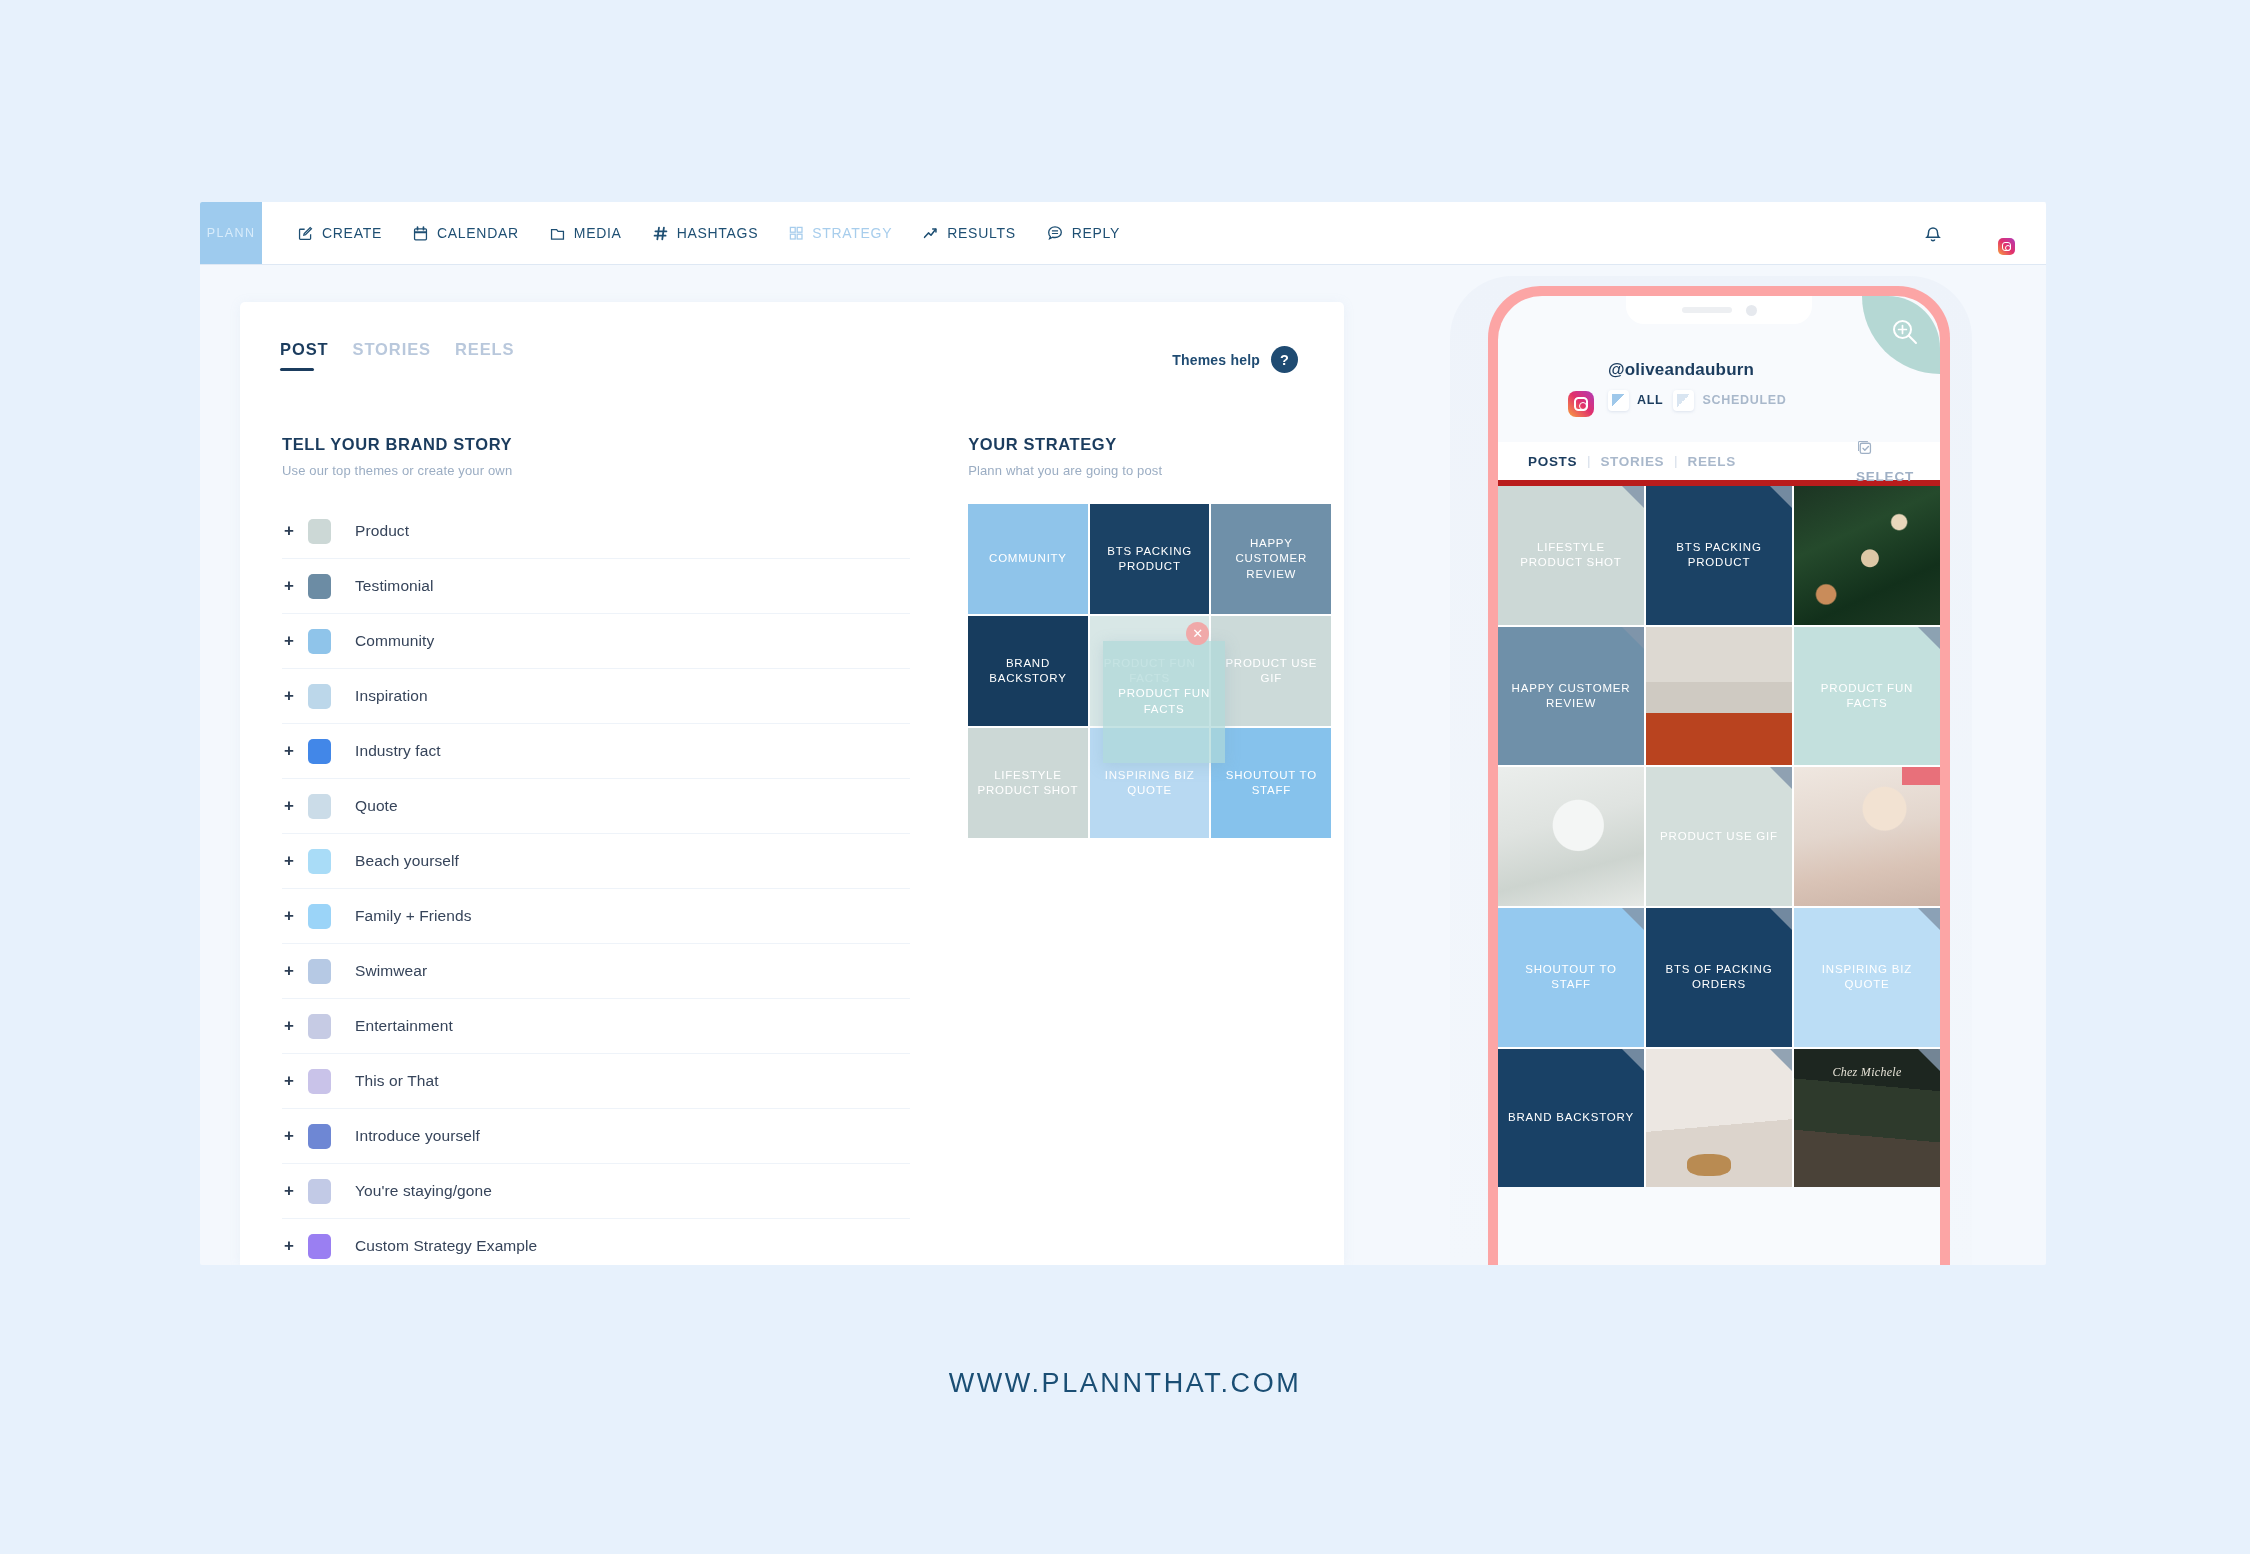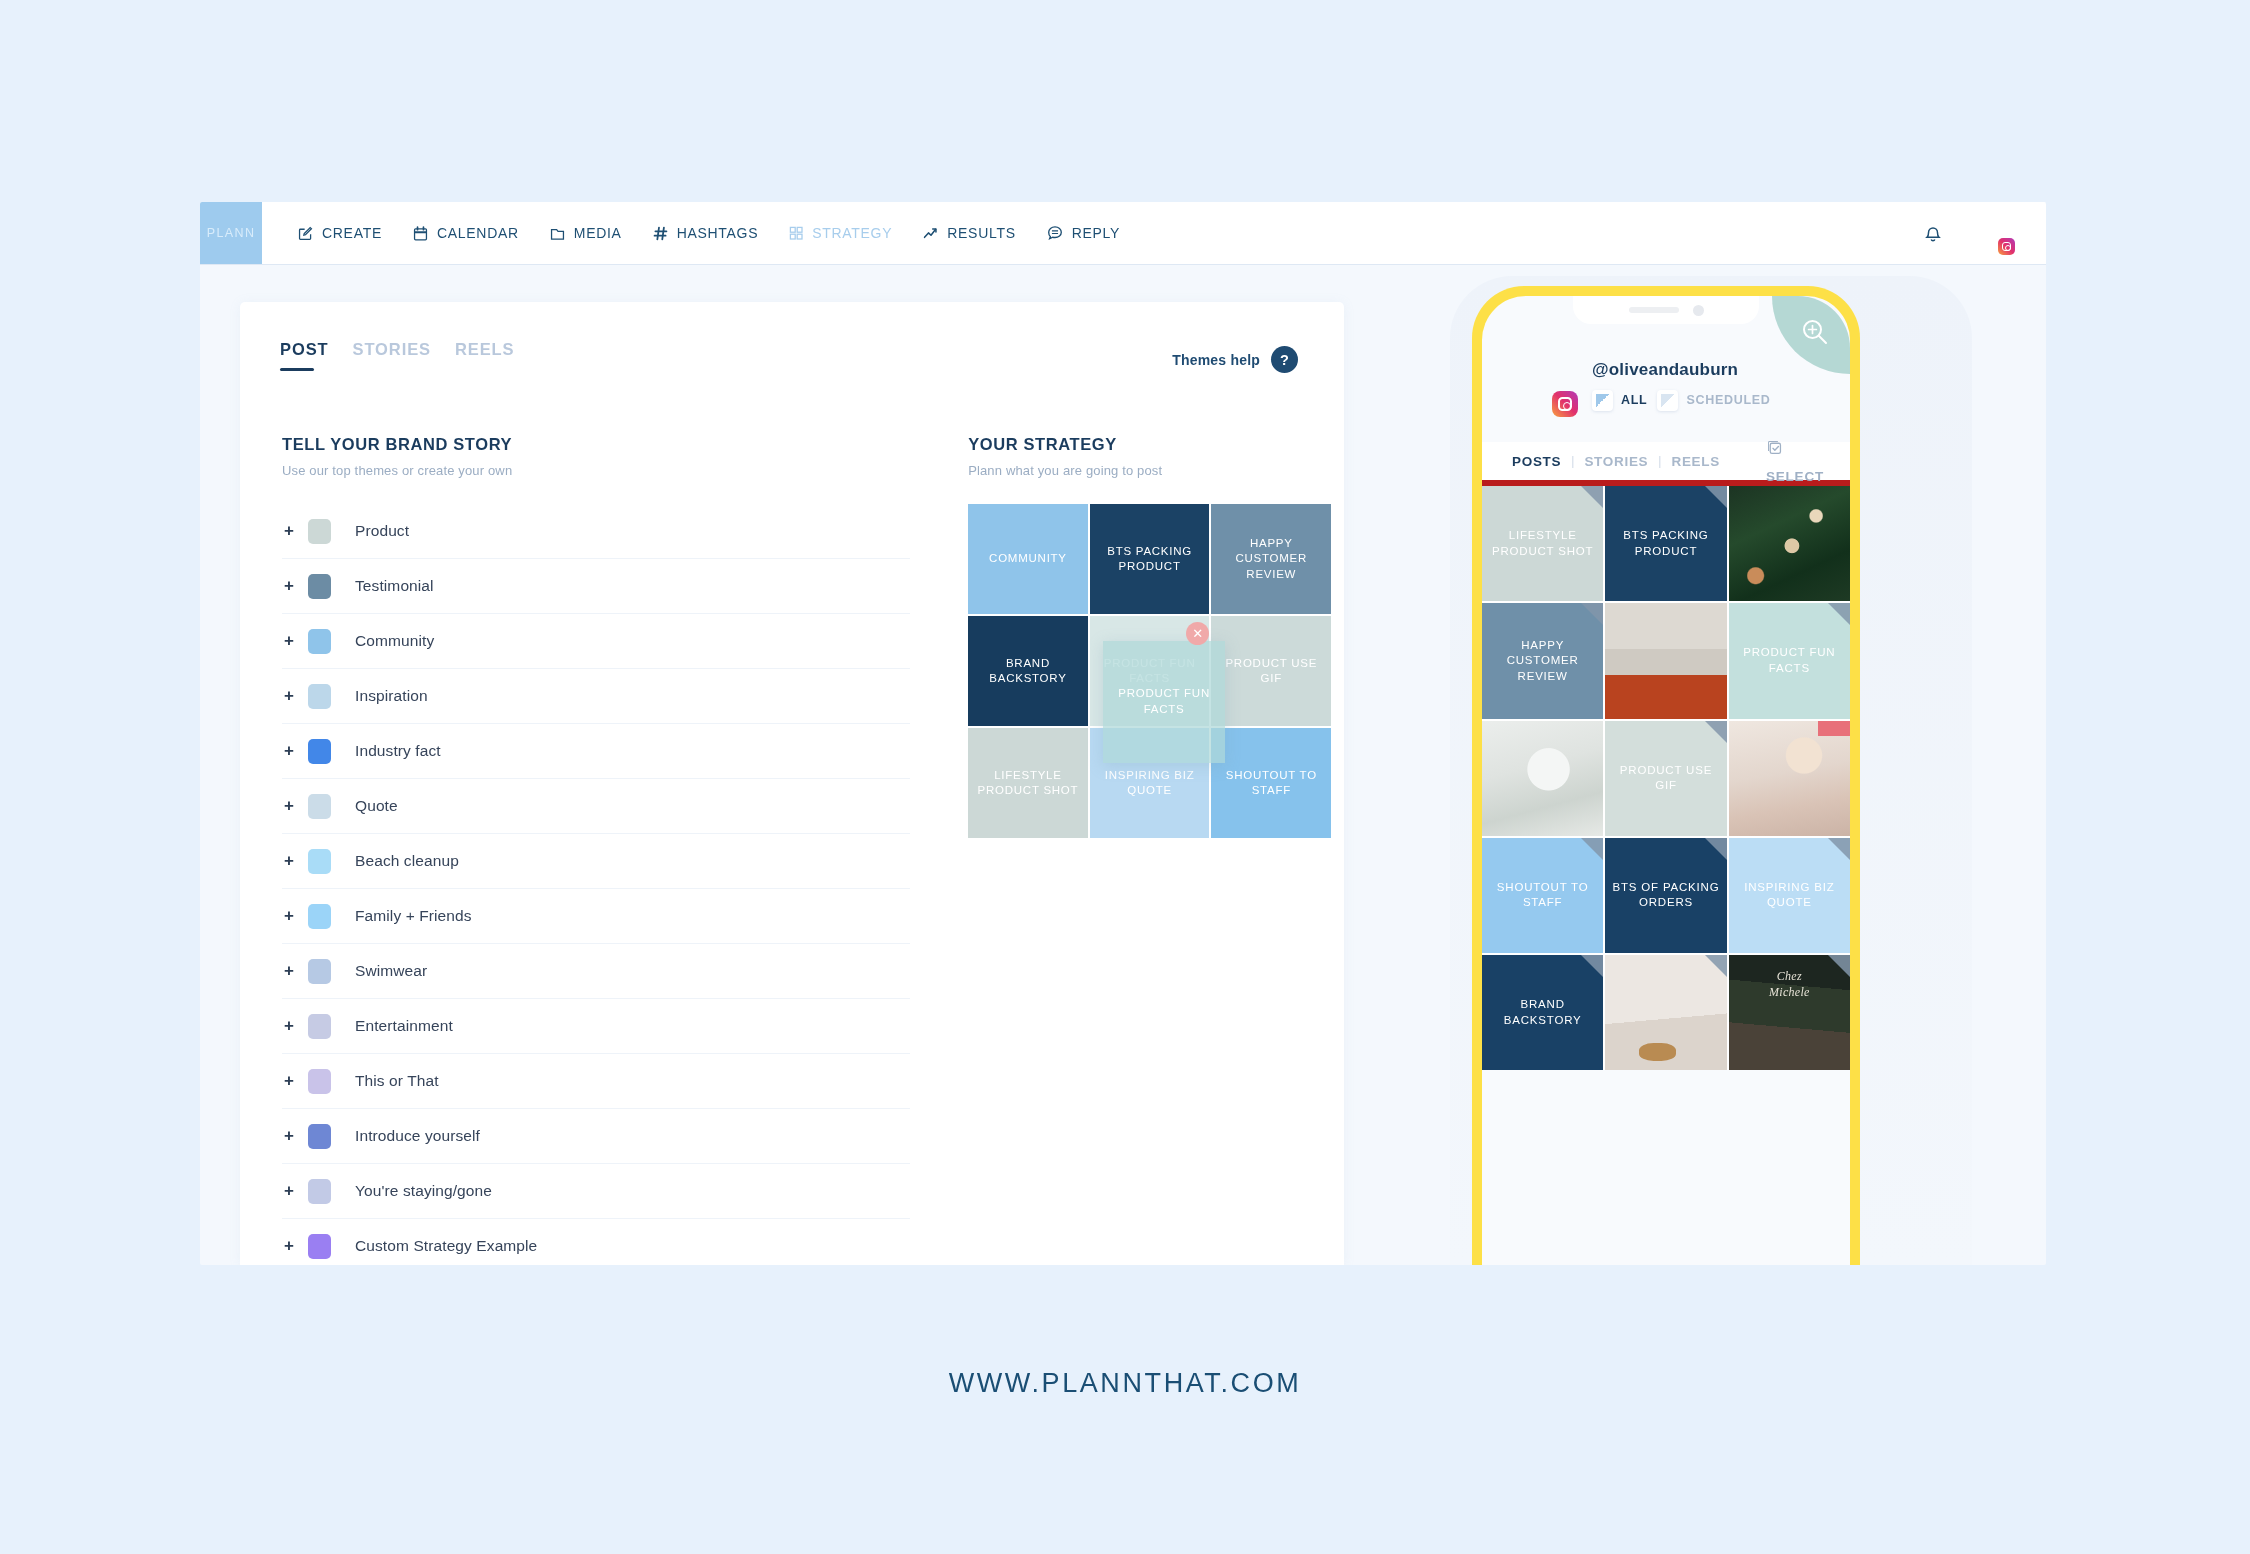--- a/index.html
+++ b/index.html
@@ -165,22 +165,22 @@
   
   .phone-area {
     position: absolute; left: 1190px; top: 0; width: 656px; height: 1001px;
   }
   .phone-shadow {
     position: absolute; left: 60px; top: 12px; width: 522px; height: 989px;
     background: linear-gradient(180deg,#eef3fa 0%, #f3f7fc 100%);
     border-radius: 62px 62px 0 0;
   }
   .phone {
-    position: absolute; left: 82px; top: 22px; width: 388px; height: 979px;
-    background: #fde047;
+    position: absolute; left: 98px; top: 22px; width: 462px; height: 979px;
+    background: #fca5a5;
     border-radius: 52px 52px 0 0;
     overflow: hidden;
   }
   .phone-inner {
     position: absolute; inset: 10px 10px 0 10px;
     background: #f8fafd;
     border-radius: 44px 44px 0 0;
     overflow: hidden;
   }
   .notch {
@@ -460,21 +460,21 @@
                 <span class="theme-label">Industry fact</span>
               </div>
               <div class="theme-row">
                 <span class="theme-plus">+</span>
                 <span class="theme-swatch" style="background:#cbdce8"></span>
                 <span class="theme-label">Quote</span>
               </div>
               <div class="theme-row">
                 <span class="theme-plus">+</span>
                 <span class="theme-swatch" style="background:#a9dcf7"></span>
-                <span class="theme-label">Beach cleanup</span>
+                <span class="theme-label">Beach yourself</span>
               </div>
               <div class="theme-row">
                 <span class="theme-plus">+</span>
                 <span class="theme-swatch" style="background:#9bd4f8"></span>
                 <span class="theme-label">Family + Friends</span>
               </div>
               <div class="theme-row">
                 <span class="theme-plus">+</span>
                 <span class="theme-swatch" style="background:#b6c9e4"></span>
                 <span class="theme-label">Swimwear</span>

